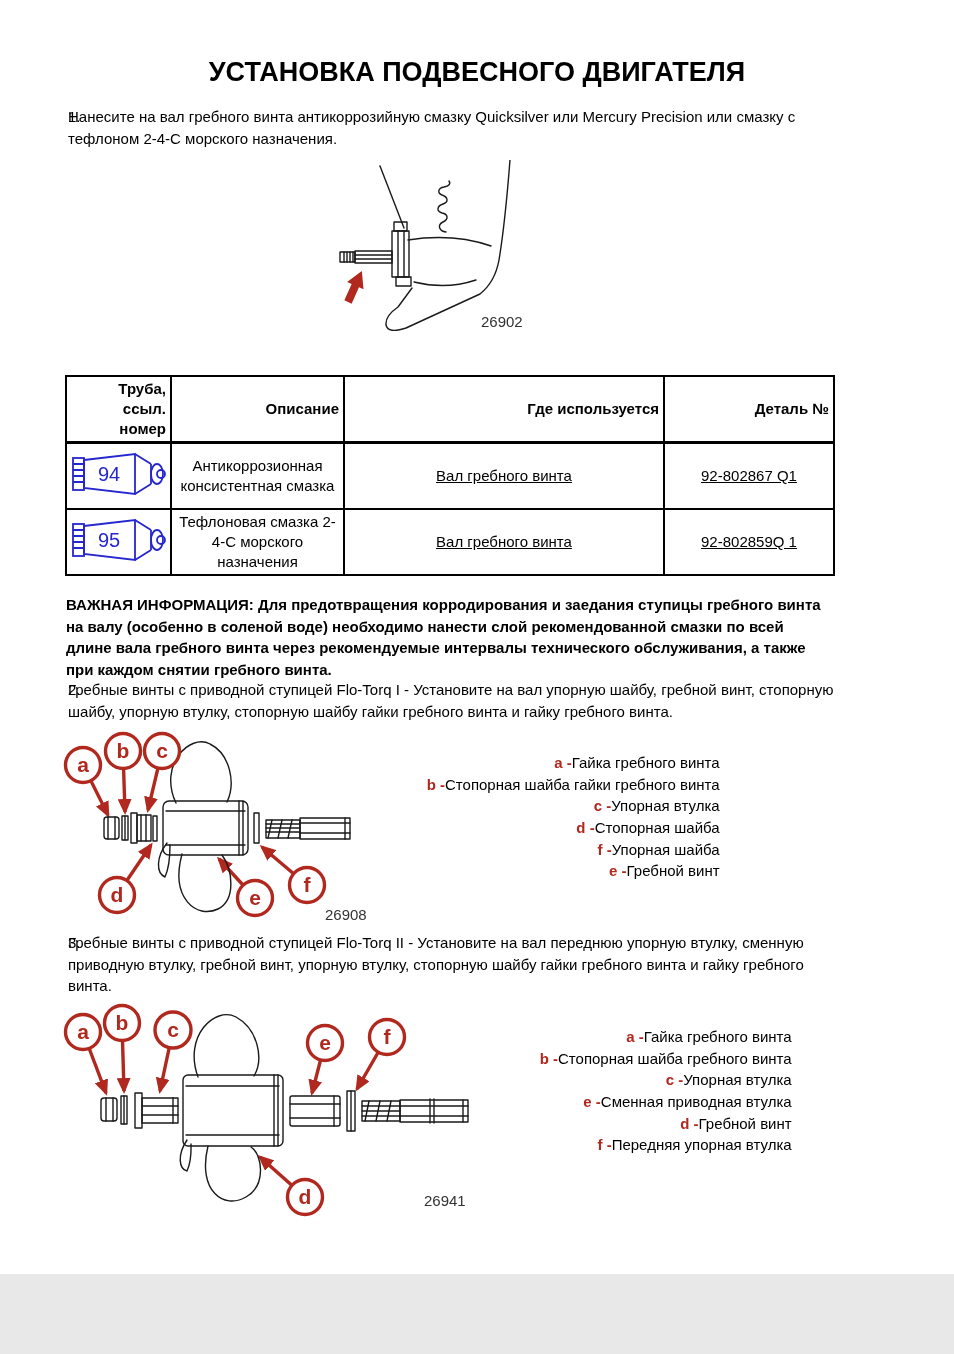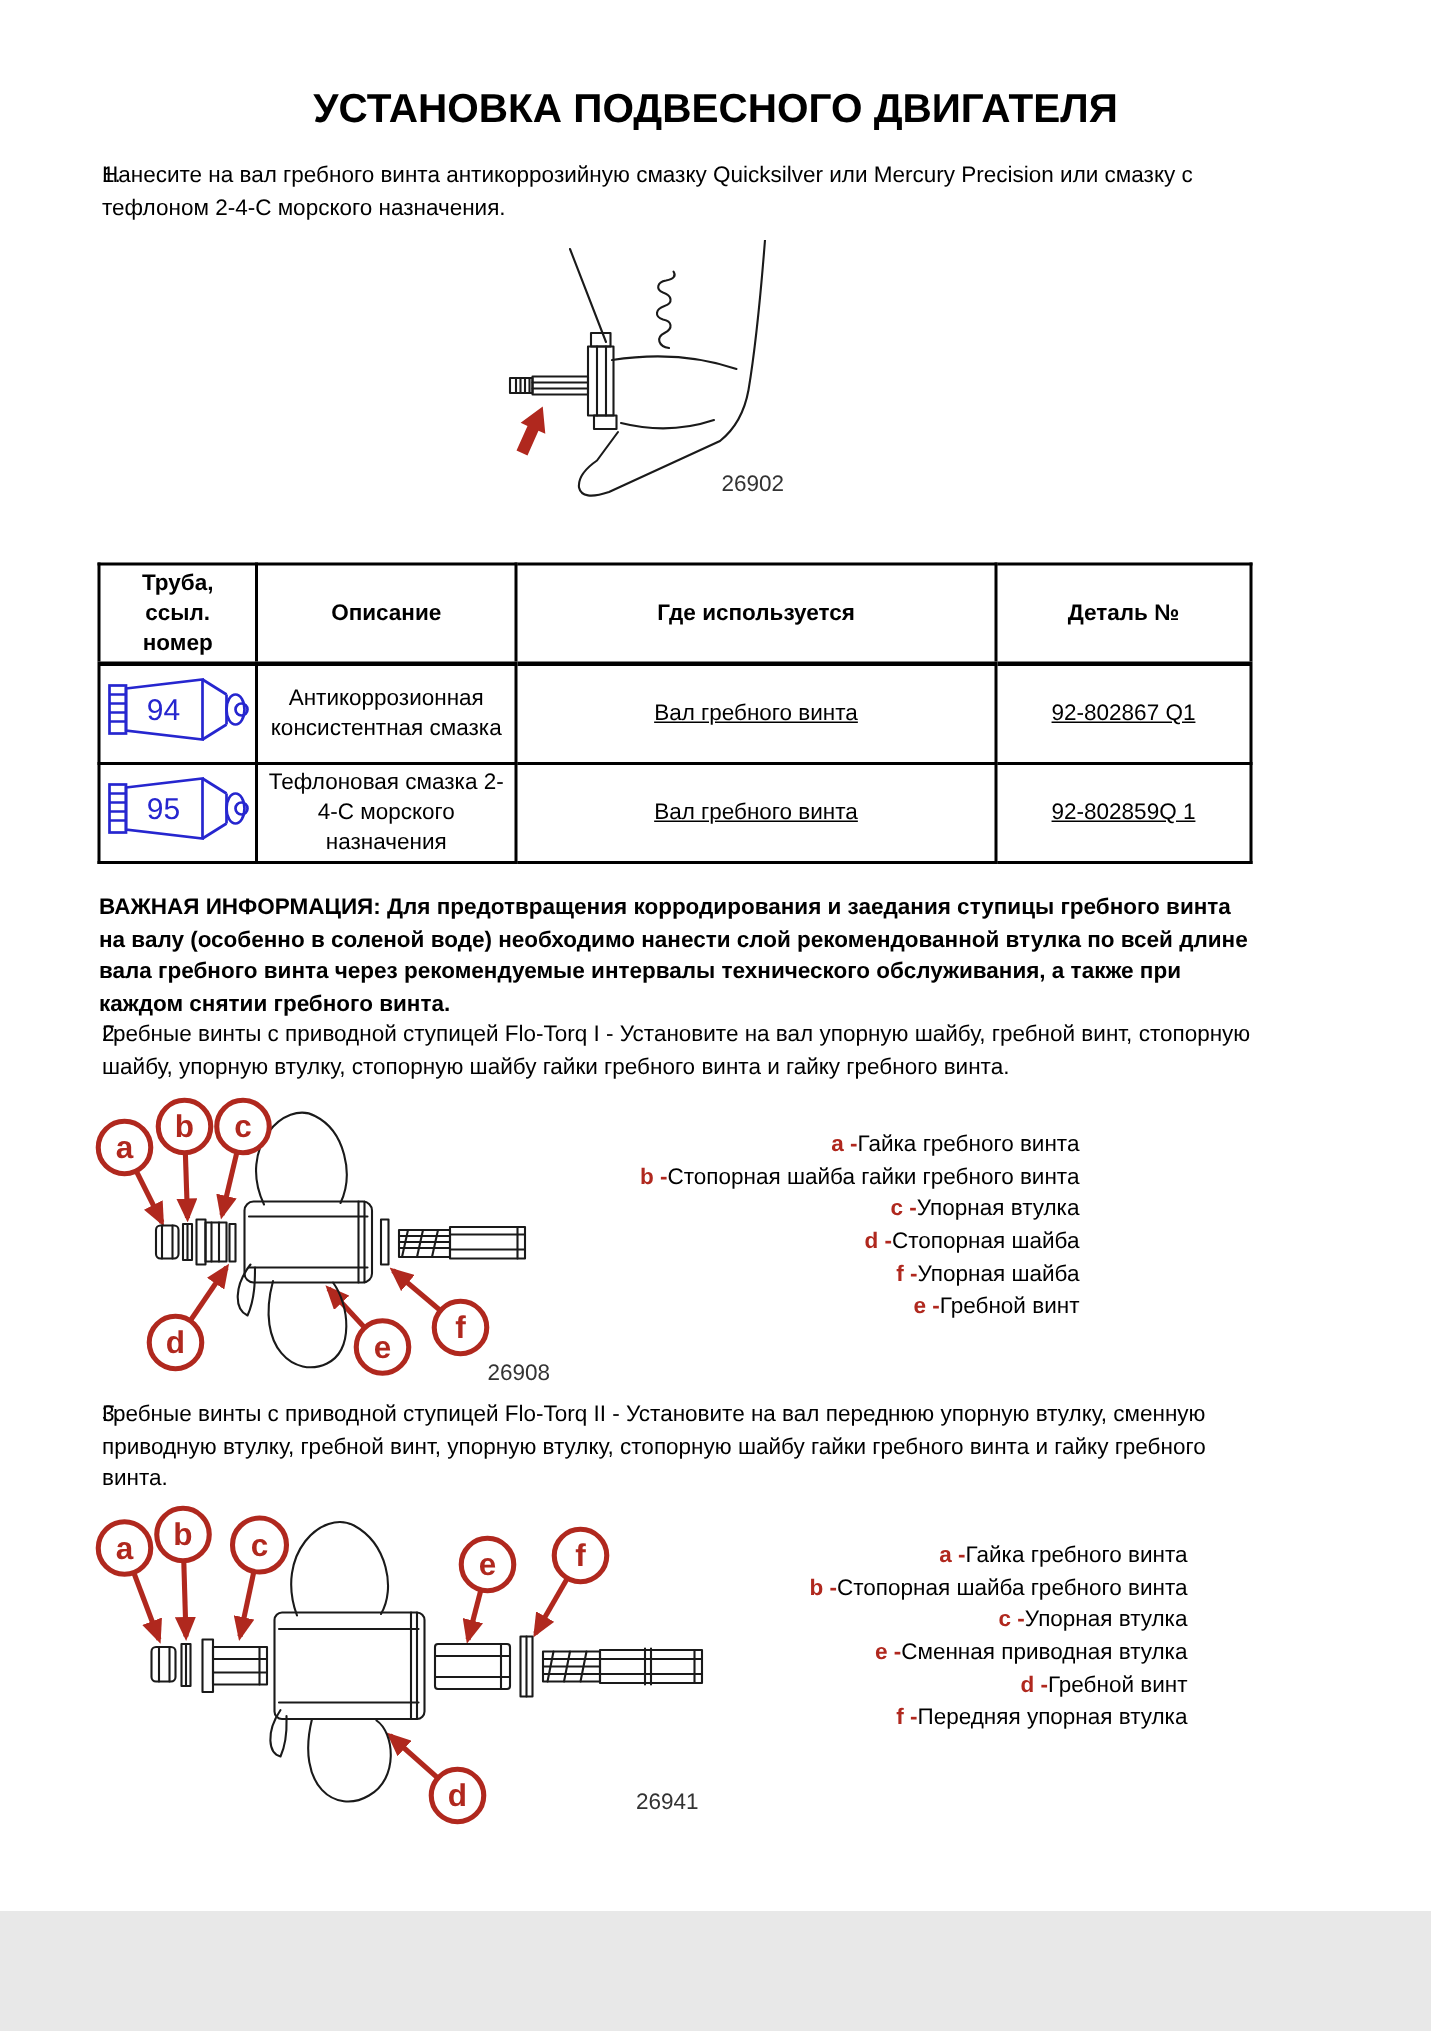--- a/index.html
+++ b/index.html
@@ -25,21 +25,21 @@
   #fig3 { left:56px;  top:998px; }
   .figcap { font-size:15px; fill:#333; }
 
   table.parts-table {
     position:absolute; left:65px; top:375px; width:768px;
     border-collapse:collapse; table-layout:fixed; font-size:15px;
   }
   .parts-table th, .parts-table td {
     border:2px solid #000; vertical-align:middle; line-height:20px; padding:2px 4px;
   }
-  .parts-table th { font-weight:bold; text-align:center; height:58px; border-bottom:3px solid #000; }
+  .parts-table th { font-weight:bold; text-align:right; height:58px; border-bottom:3px solid #000; }
   .parts-table td { height:60px; }
   .parts-table .col-tube  { width:105px; }
   .parts-table .col-desc  { width:173px; }
   .parts-table .col-usage { width:320px; }
   .parts-table .col-part  { width:170px; }
   .th-tube { white-space:pre-line; }
   .cell-desc { text-align:center; padding-left:8px; }
   .cell-center { text-align:center;text-decoration:underline; }
   .cell-tube { padding:0 0 0 2px; }
 
@@ -146,21 +146,21 @@
           <text class="tube-num" x="38" y="30">95</text>
         </svg>
       </td>
       <td class="cell-desc">Тефлоновая смазка 2-4-C морского назначения</td>
       <td class="cell-center">Вал гребного винта</td>
       <td class="cell-center">92-802859Q 1</td>
     </tr>
   </tbody>
     </table>
 
-  <div class="important"><span>ВАЖНАЯ ИНФОРМАЦИЯ:</span> <span>Для предотвращения корродирования и заедания ступицы гребного винта на валу (особенно в соленой воде) необходимо нанести слой рекомендованной втулка по всей длине вала гребного винта через рекомендуемые интервалы технического обслуживания, а также при каждом снятии гребного винта.</span></div>
+  <div class="important"><span>ВАЖНАЯ ИНФОРМАЦИЯ:</span> <span>Для предотвращения корродирования и заедания ступицы гребного винта на валу (особенно в соленой воде) необходимо нанести слой рекомендованной смазки по всей длине вала гребного винта через рекомендуемые интервалы технического обслуживания, а также при каждом снятии гребного винта.</span></div>
 
   <div class="step" id="step2">
     <span class="step-num">2.</span>
     <div class="step-text">Гребные винты с приводной ступицей Flo-Torq I - Установите на вал упорную шайбу, гребной винт, стопорную шайбу, упорную втулку, стопорную шайбу гайки гребного винта и гайку гребного винта.</div>
   </div>
 
   <svg class="figure" id="fig2" width="368" height="212" viewBox="0 0 368 212">
     <defs>
       <marker id="ah2" markerUnits="userSpaceOnUse" markerWidth="16" markerHeight="14" refX="13" refY="7" orient="auto">
         <path d="M0,0 L16,7 L0,14 Z" fill="#b0281e"></path>

